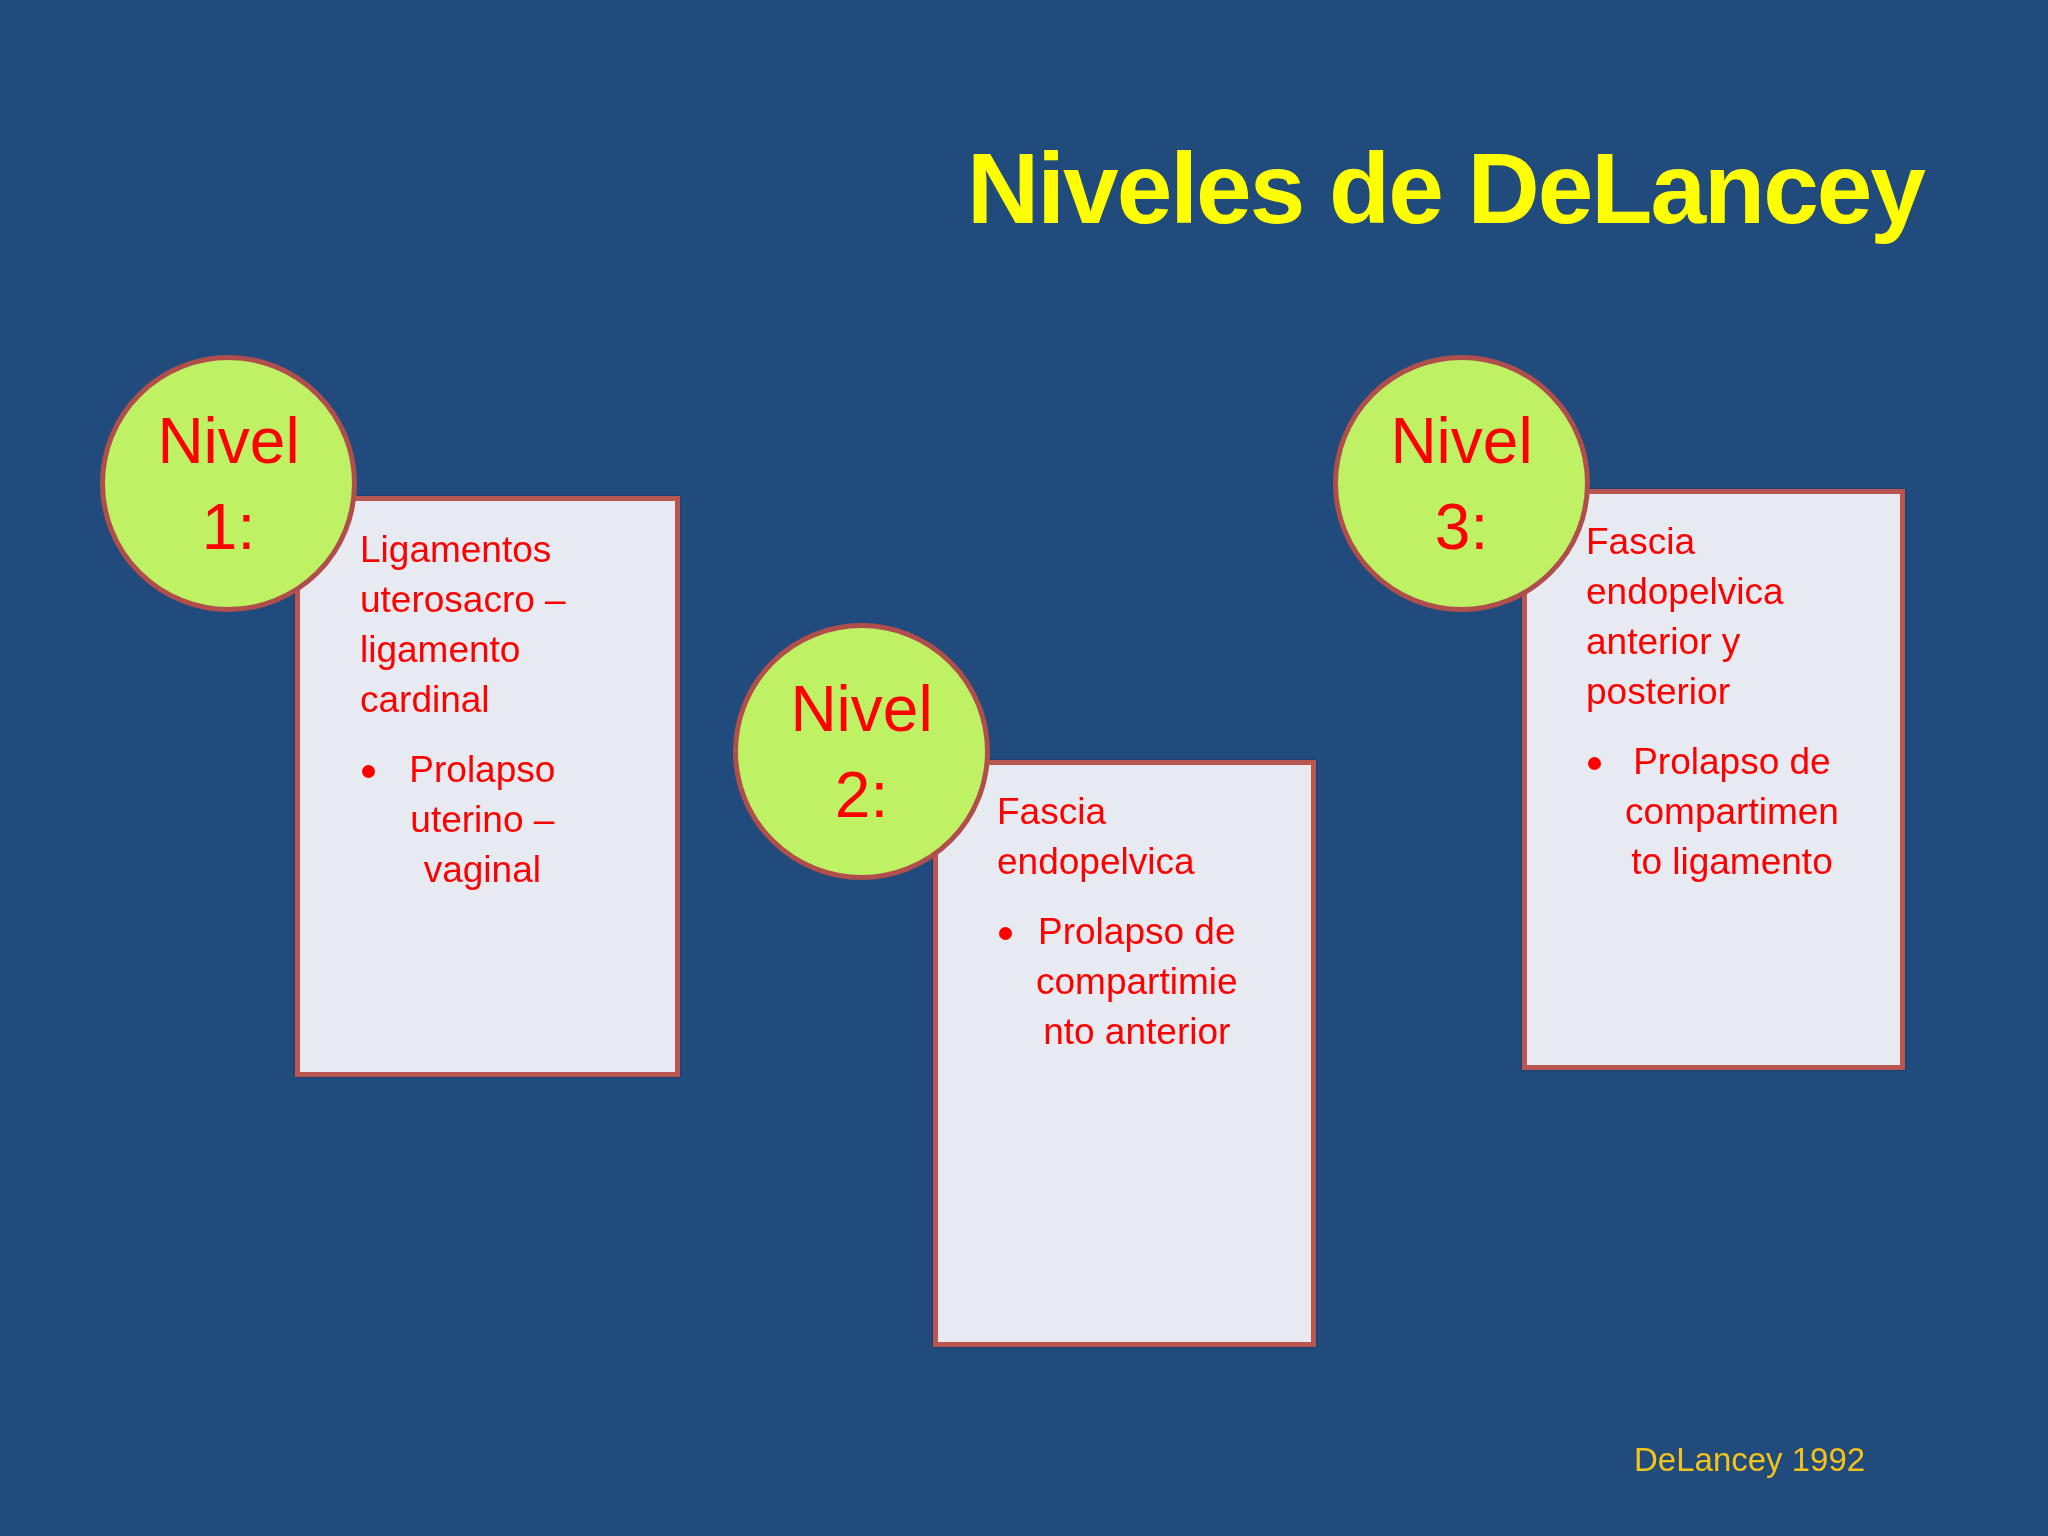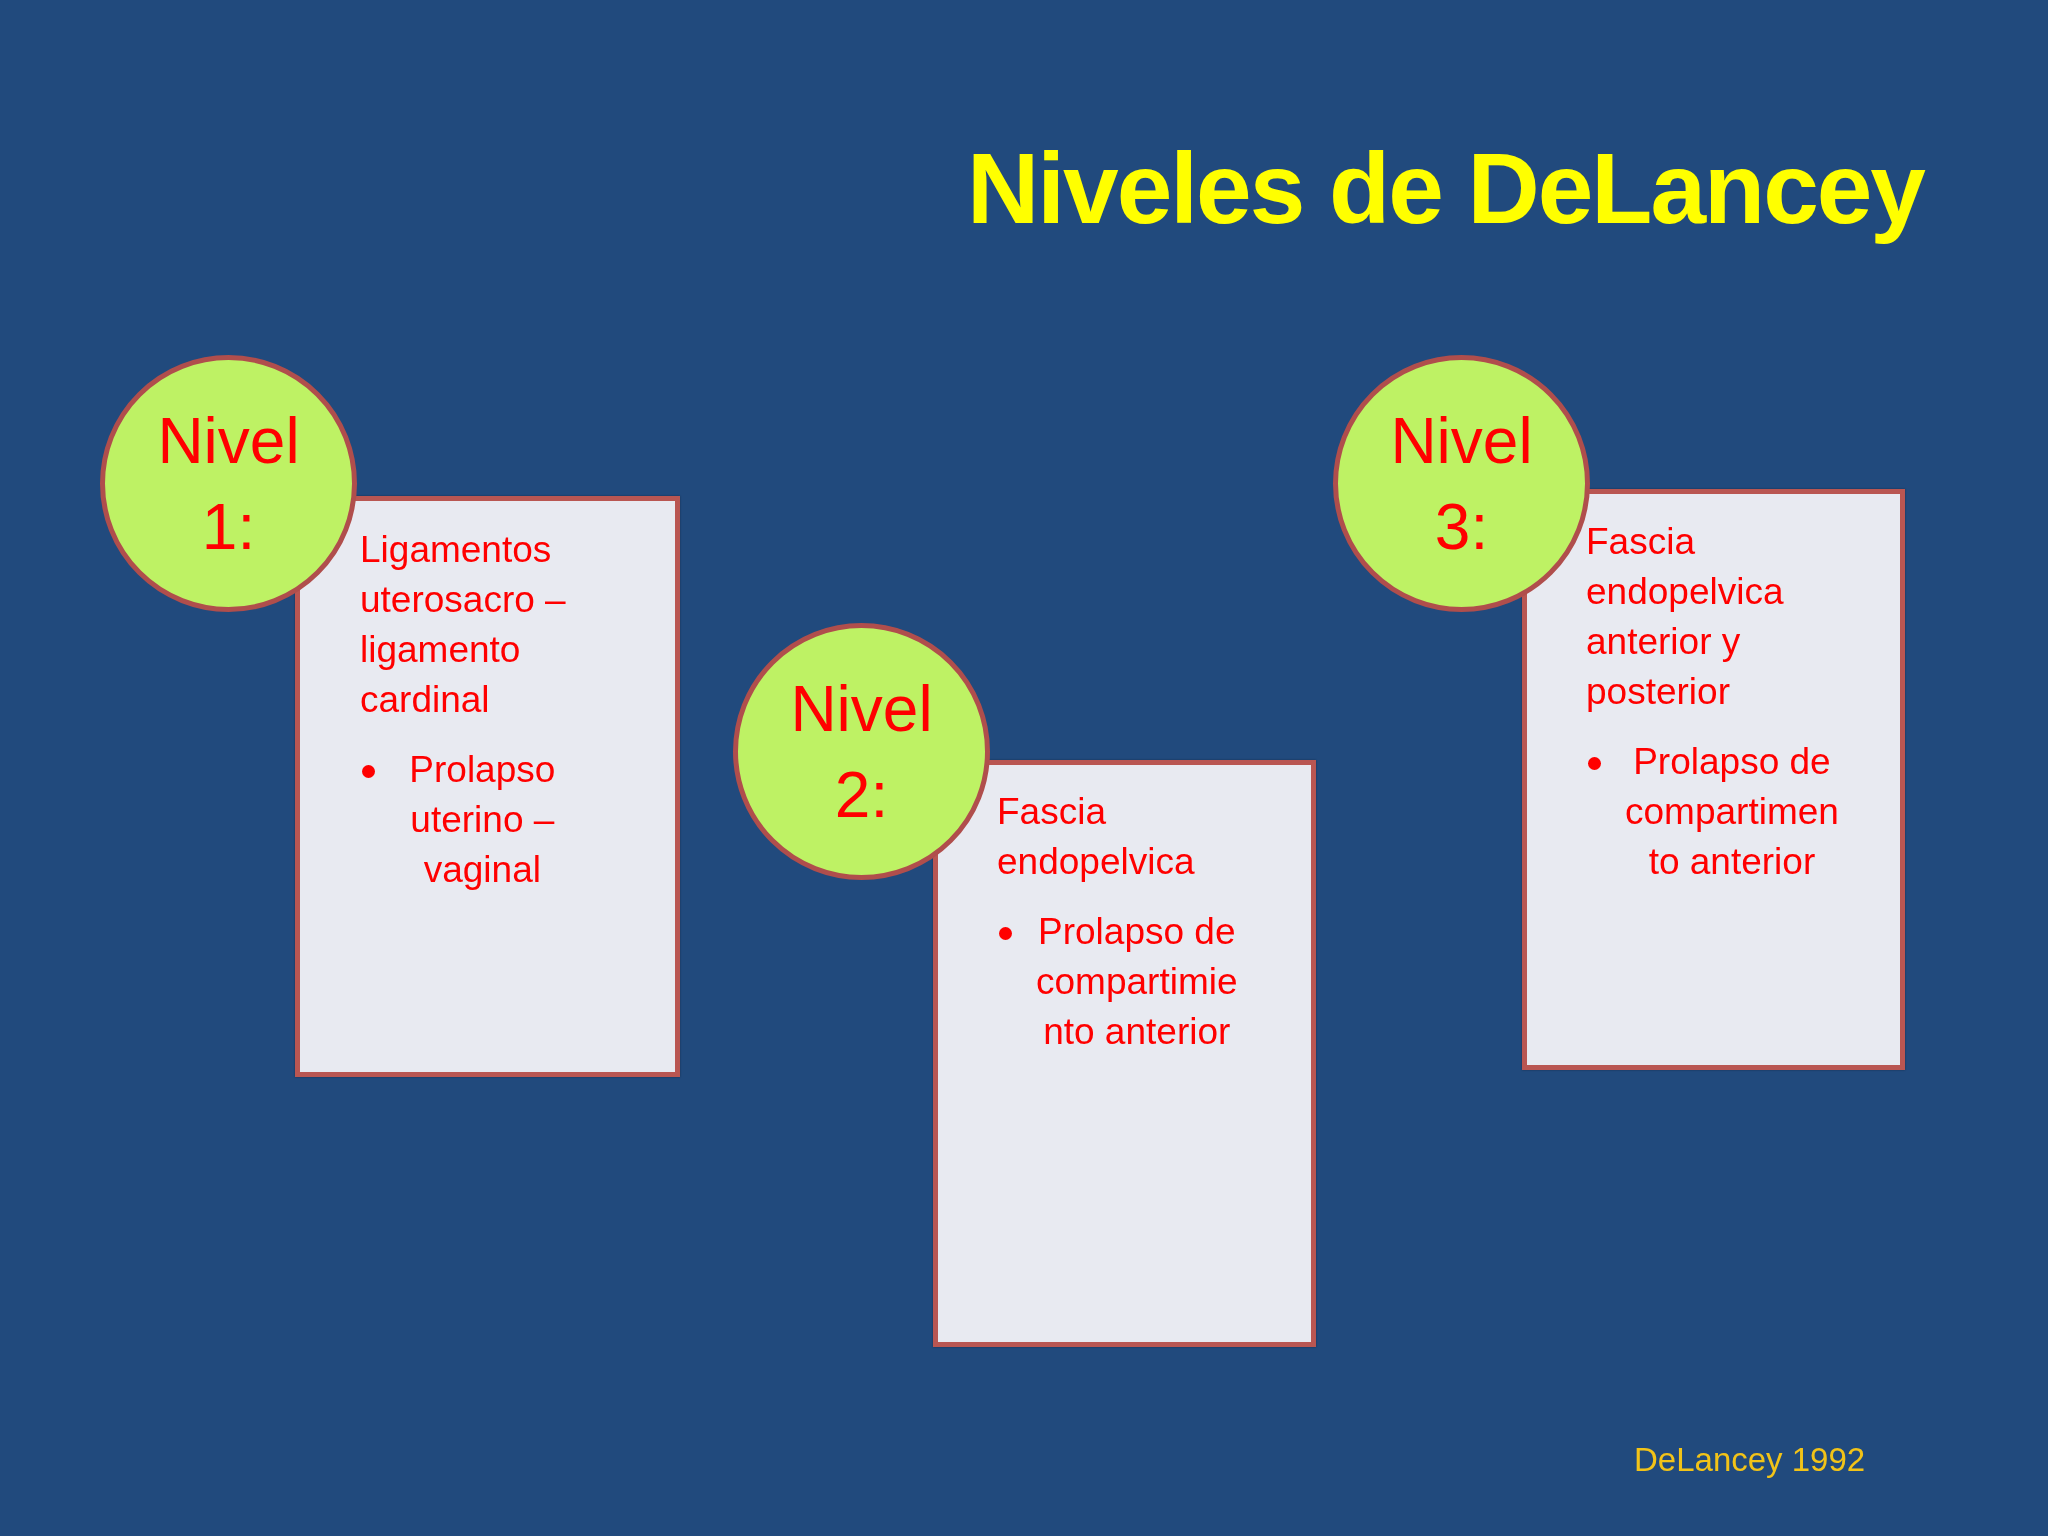--- a/index.html
+++ b/index.html
@@ -100,18 +100,18 @@
     <div class="para">
       <span>Fascia</span>
       <span>endopelvica</span>
       <span>anterior y</span>
       <span>posterior</span>
     </div>
     <div class="bullet">
       <span class="dot"></span>
       <span class="line">Prolapso de</span>
       <span class="line">compartimen</span>
-      <span class="line">to anterior</span>
+      <span class="line">to ligamento</span>
     </div>
   </div>
 
   <div class="citation">DeLancey 1992</div>
 </div>
 
 </body></html>

